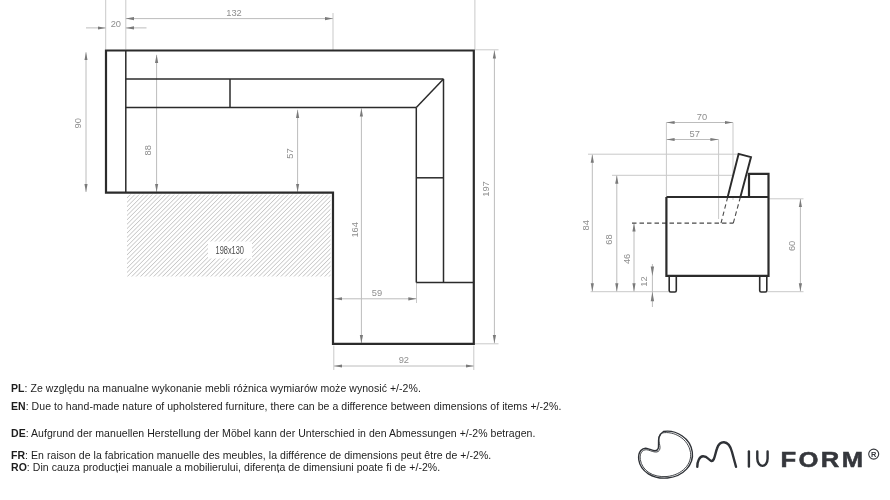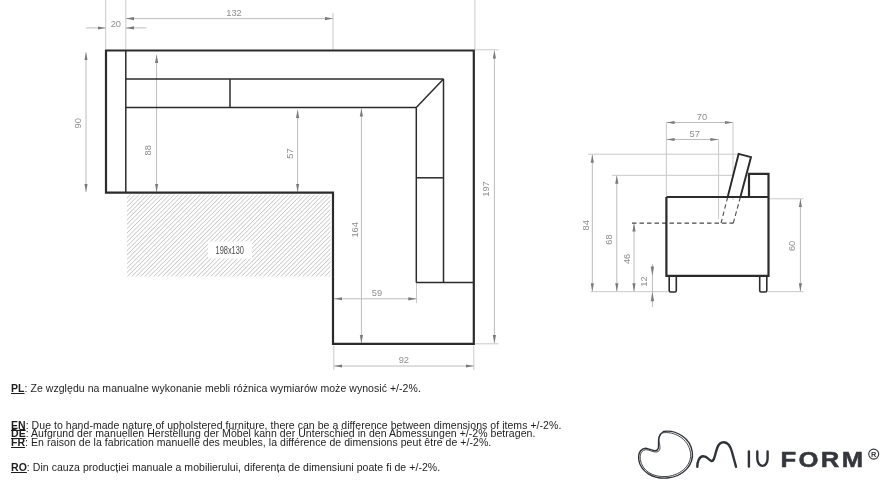--- a/index.html
+++ b/index.html
@@ -1,18 +1,18 @@
 <!DOCTYPE html>
 <html><head>
 <meta charset="utf-8">
 <style>
 html,body{margin:0;padding:0;background:#fff;width:890px;height:500px;overflow:hidden;}
 body{font-family:"Liberation Sans", sans-serif;}
 .t{position:absolute;left:11px;font-size:10.5px;color:#1d1d1d;white-space:nowrap;letter-spacing:0.05px;}
-.t b{font-weight:bold;text-decoration:underline;}
+.t b{font-weight:bold;}
 </style>
 </head>
 <body>
 
 <svg width="890" height="500" viewBox="0 0 890 500" style="position:absolute;left:0;top:0">
 <defs>
 <marker id="ar" markerWidth="9" markerHeight="5" refX="8.2" refY="2.5" orient="auto-start-reverse" markerUnits="userSpaceOnUse">
         <path d="M8.2,2.5 L0,0.9 L0,4.1 Z" fill="#7a7a7a"></path>
       </marker>
 <pattern id="hatch" width="3.1" height="3.1" patternUnits="userSpaceOnUse" patternTransform="rotate(45)">
@@ -153,19 +153,19 @@
 <text x="780.5" y="466.5" font-size="21.5" font-weight="bold" fill="#35373c" stroke="#35373c" stroke-width="0.5" letter-spacing="2" textLength="85" lengthAdjust="spacingAndGlyphs">FORM</text>
 
 <g>
 <circle cx="873.7" cy="454.1" r="5" fill="none" stroke="#35373c" stroke-width="1.1"></circle>
 <text x="873.7" y="457.3" font-size="7.4" font-weight="bold" fill="#35373c" text-anchor="middle">R</text>
 </g>
 </svg>
 
 <div class="t" style="top:382px"><b>PL</b>: Ze względu na manualne wykonanie mebli różnica wymiarów może wynosić +/-2%.</div>
 
-<div class="t" style="top:419px"><b>EN</b>: Due to hand-made nature of upholstered furniture, there can be a difference between dimensions of items +/-2%.</div>
+<div class="t" style="top:400px"><b>EN</b>: Due to hand-made nature of upholstered furniture, there can be a difference between dimensions of items +/-2%.</div>
 
 <div class="t" style="top:427px"><b>DE</b>: Aufgrund der manuellen Herstellung der Möbel kann der Unterschied in den Abmessungen +/-2% betragen.</div>
 
-<div class="t" style="top:436px"><b>FR</b>: En raison de la fabrication manuelle des meubles, la différence de dimensions peut être de +/-2%.</div>
+<div class="t" style="top:449px"><b>FR</b>: En raison de la fabrication manuelle des meubles, la différence de dimensions peut être de +/-2%.</div>
 
 <div class="t" style="top:461px"><b>RO</b>: Din cauza producției manuale a mobilierului, diferența de dimensiuni poate fi de +/-2%.</div>
 
 </body></html>

